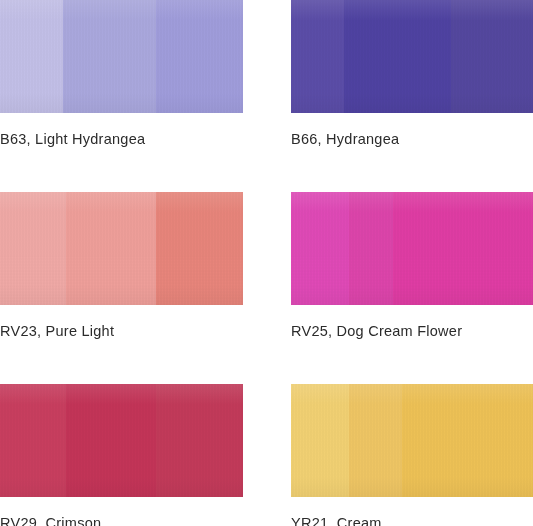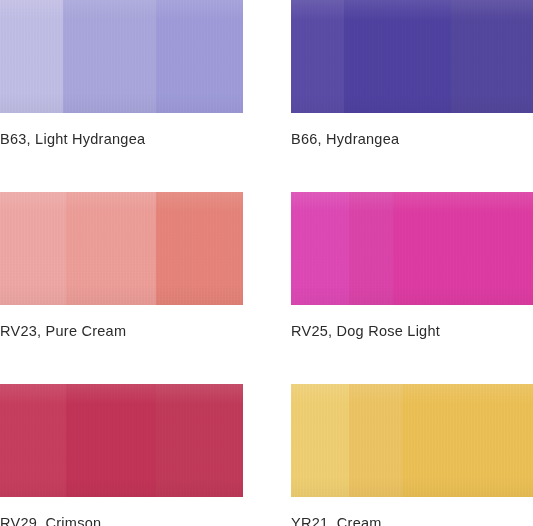--- a/index.html
+++ b/index.html
@@ -108,31 +108,31 @@
     <div class="swatch-label">B66, Hydrangea</div>
   </div>
 
   <div class="swatch-cell col-0 row-1">
     <div class="swatch-chip">
       <div class="band" style="width:27%; background:#f0a9a6;"></div>
       <div class="band" style="width:37%; background:#ef9f9a;"></div>
       <div class="band" style="width:36%; background:#e8857b;"></div>
       <div class="sheen"></div>
     </div>
-    <div class="swatch-label">RV23, Pure Cream</div>
+    <div class="swatch-label">RV23, Pure Light</div>
   </div>
 
   <div class="swatch-cell col-1 row-1">
     <div class="swatch-chip">
       <div class="band" style="width:24%; background:#e049b7;"></div>
       <div class="band" style="width:18%; background:#dd44ab;"></div>
       <div class="band" style="width:58%; background:#e03ca4;"></div>
       <div class="sheen"></div>
     </div>
-    <div class="swatch-label">RV25, Dog Rose Light</div>
+    <div class="swatch-label">RV25, Dog Cream Flower</div>
   </div>
 
   <div class="swatch-cell col-0 row-2">
     <div class="swatch-chip">
       <div class="band" style="width:27%; background:#c93e5f;"></div>
       <div class="band" style="width:37%; background:#c43458;"></div>
       <div class="band" style="width:36%; background:#c33a5a;"></div>
       <div class="sheen"></div>
     </div>
     <div class="swatch-label">RV29, Crimson</div>

